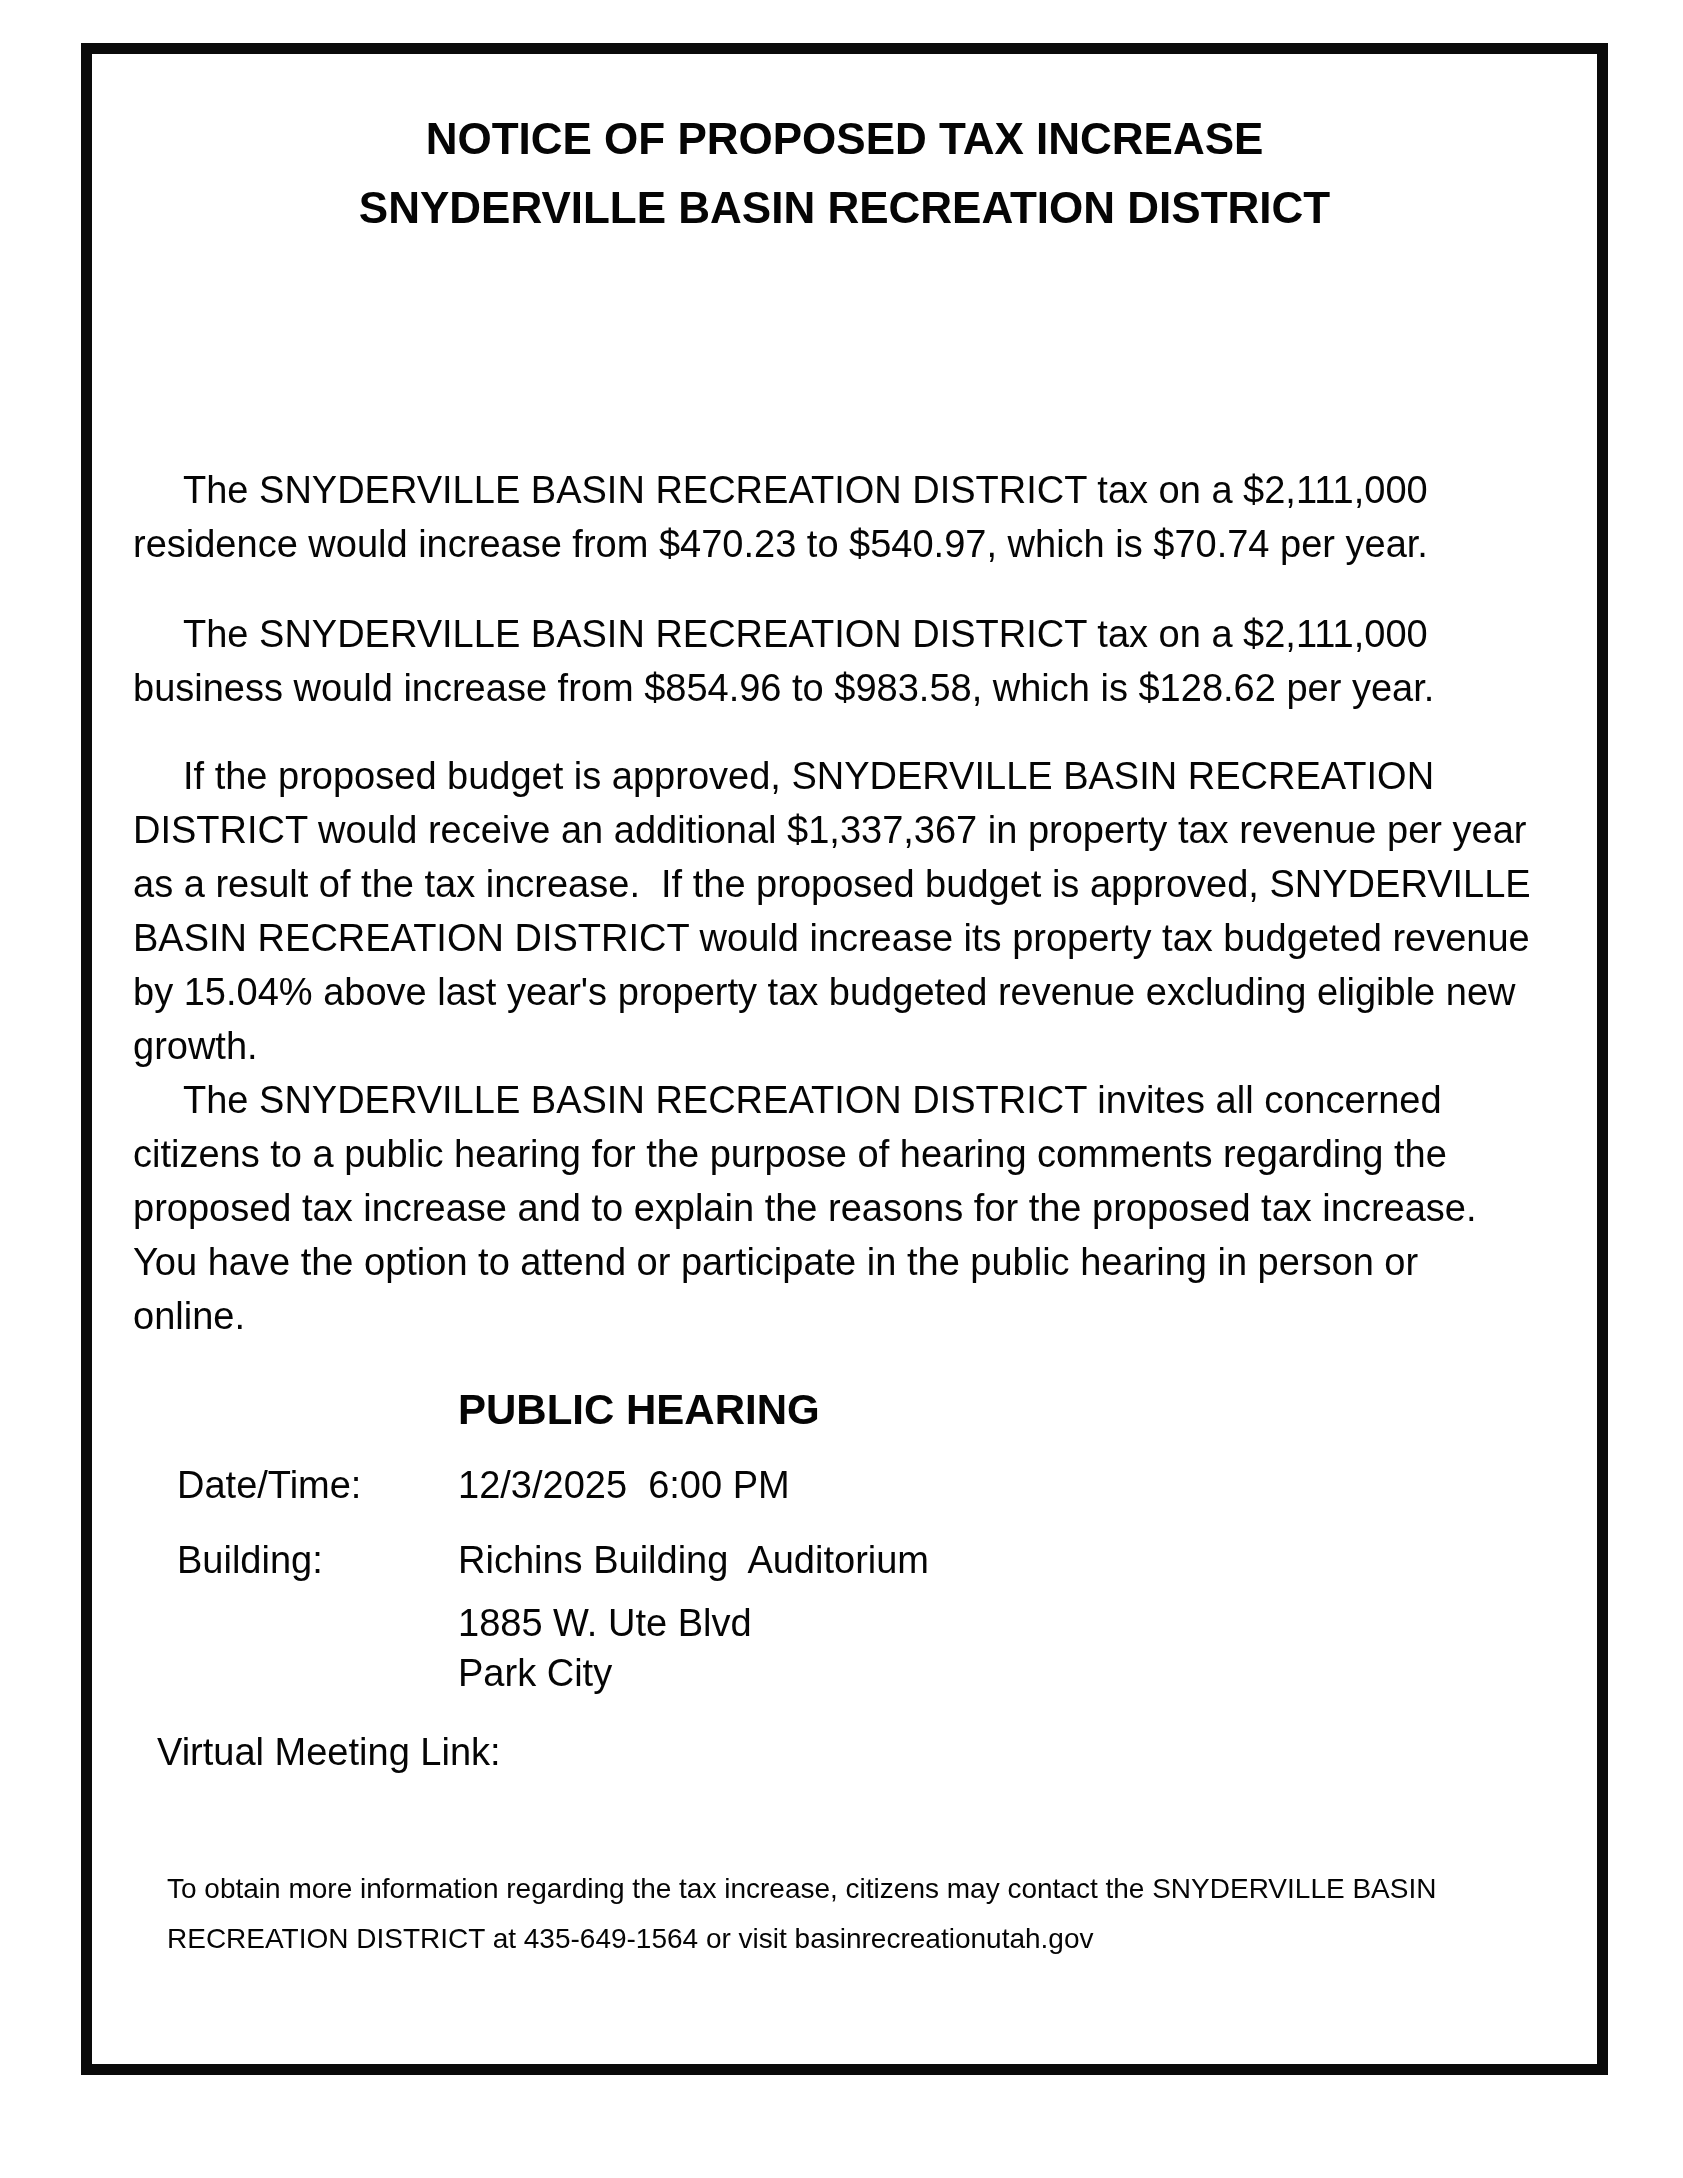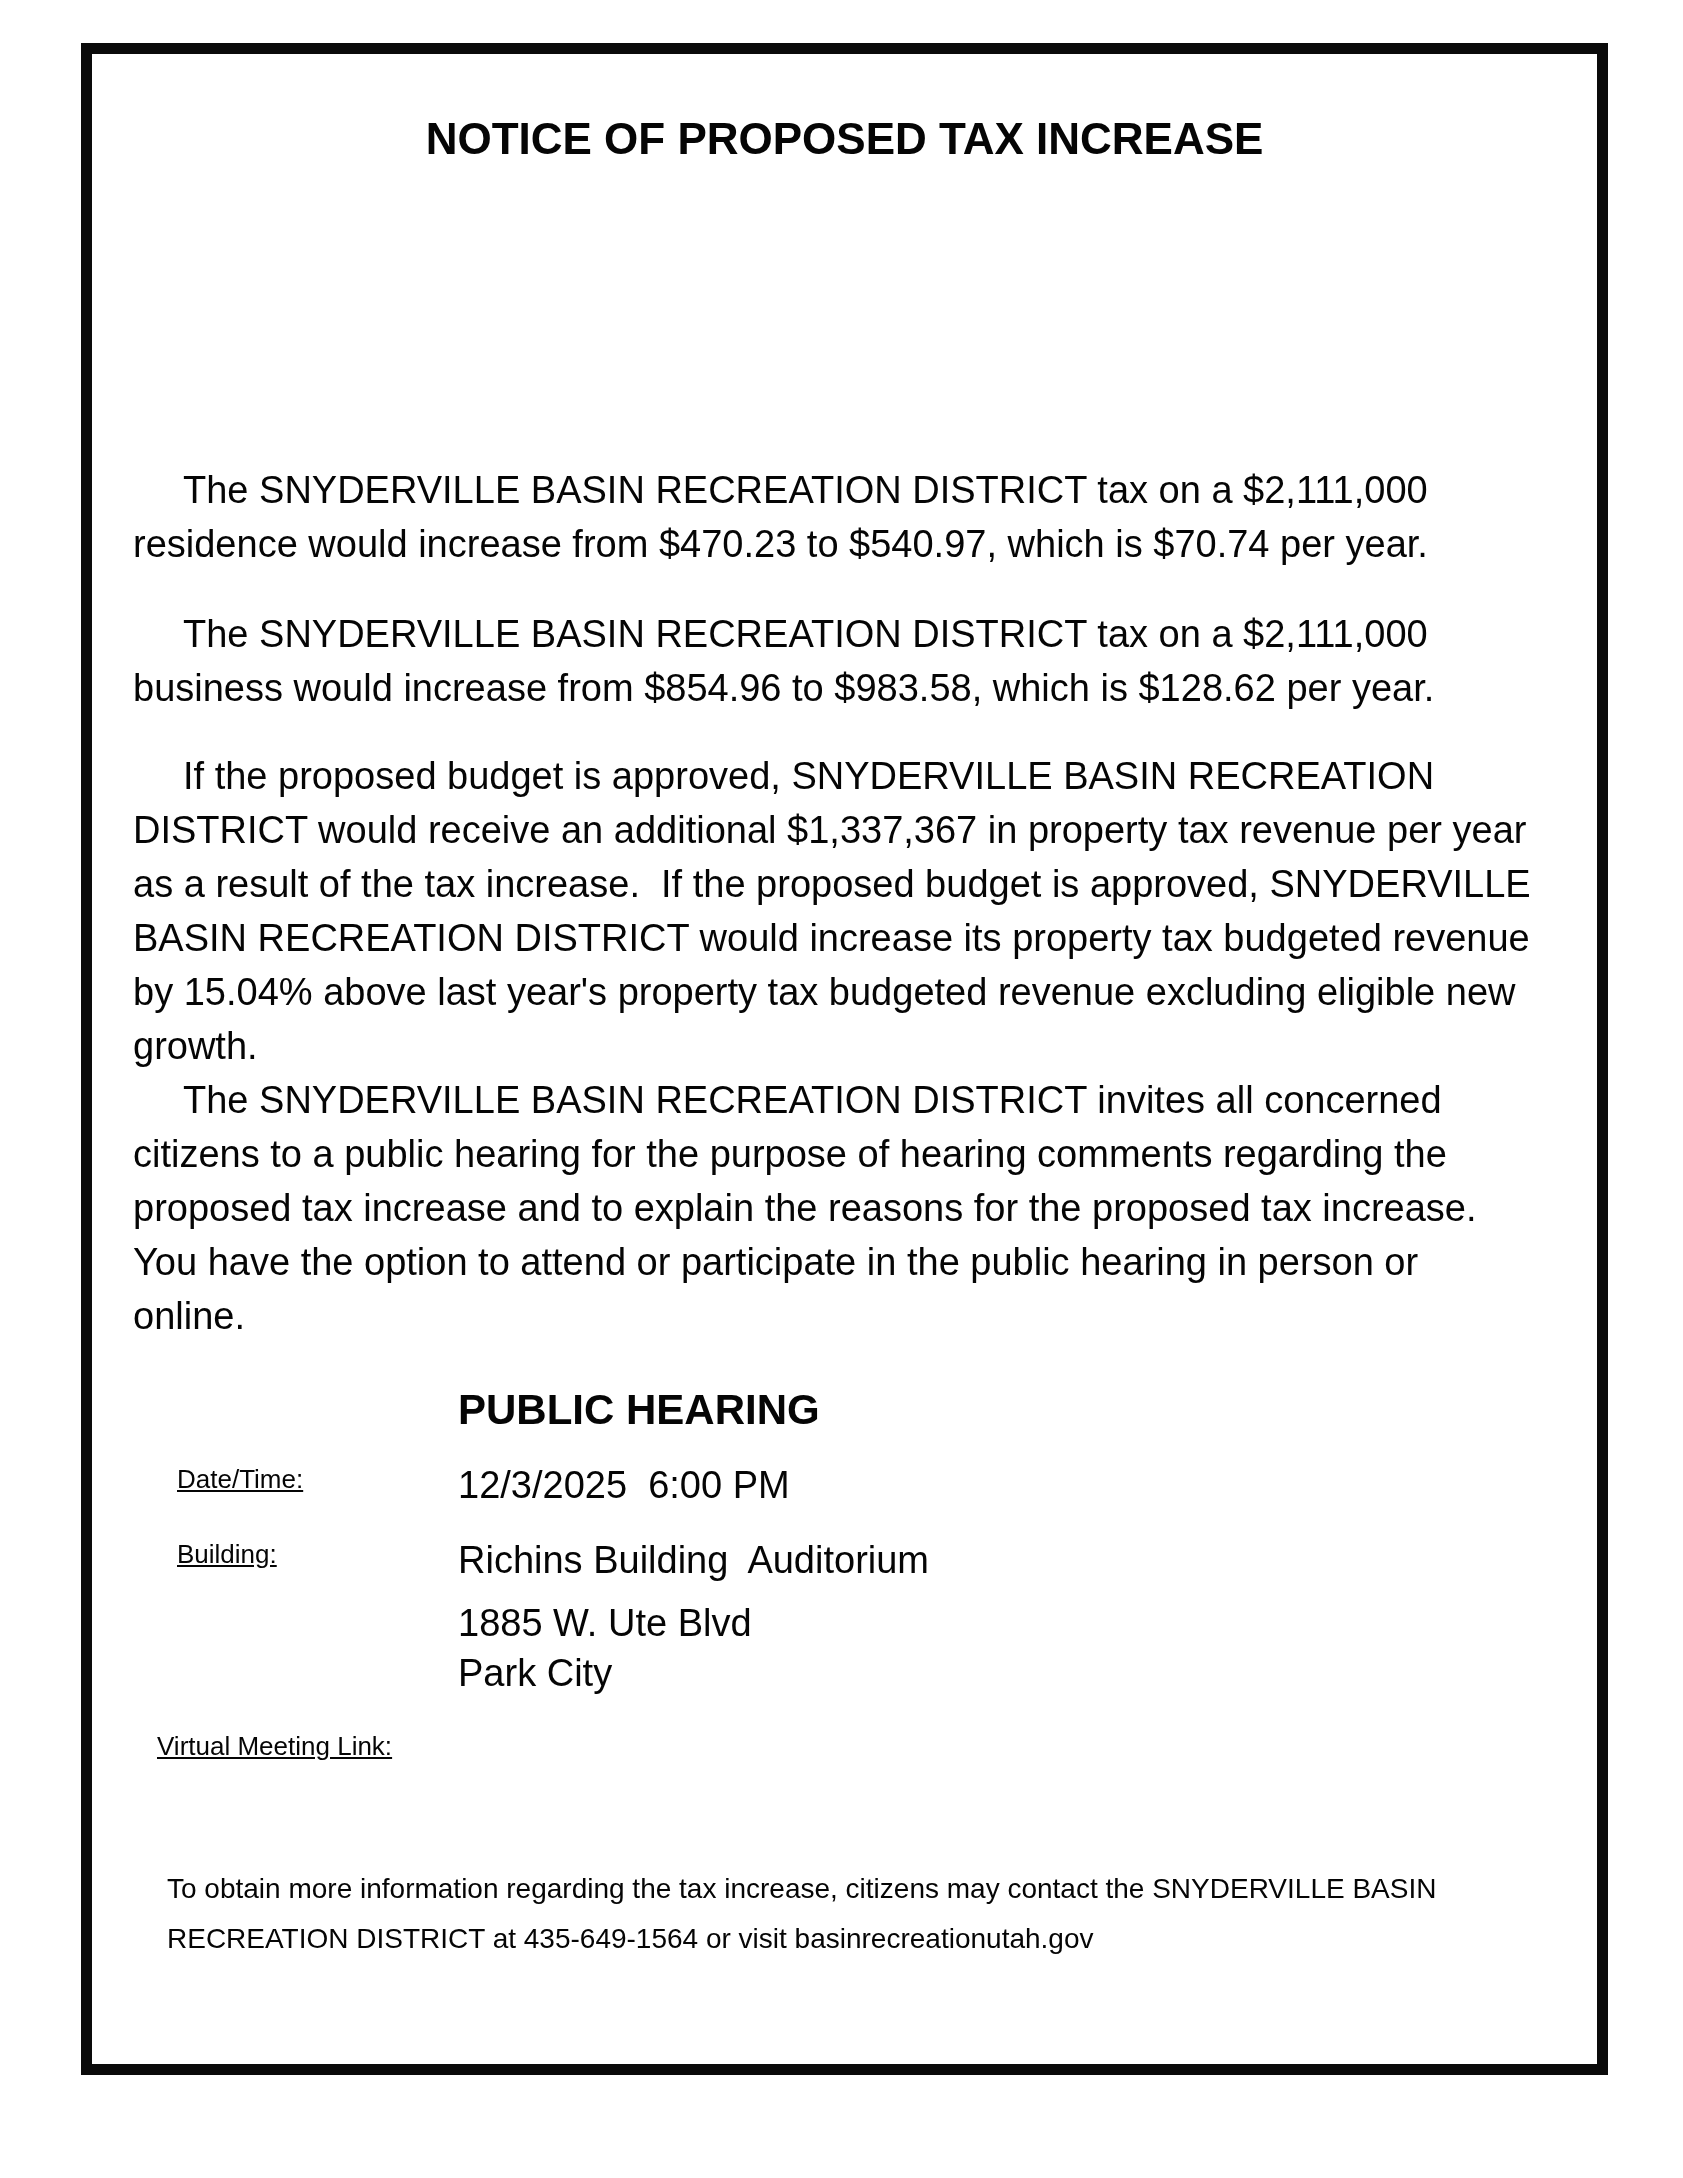--- a/index.html
+++ b/index.html
@@ -55,23 +55,22 @@
     font-size: 42px;
     font-weight: bold;
     white-space: pre-wrap;
   }
   .row { position: absolute; left: 0; width: 100%; height: 55px; }
   .row-datetime { top: 1410px; }
   .row-location { top: 1485px; }
   .row-virtual  { top: 1677px; }
   .lbl {
     position: absolute;
-    font-size: 26px;
+    font-size: 38px;
     white-space: pre-wrap;
-    text-decoration: underline;
   }
   .val {
     position: absolute;
     font-size: 38px;
     white-space: pre-wrap;
   }
   .lbl-main { left: 85px; }
   .val-main { left: 366px; }
   .lbl-virtual { left: 65px; }
   .val-virtual { left: 499px; }
@@ -95,20 +94,21 @@
   }
 </style>
 </head>
 <body>
 
 <div class="canvas">
   <div class="page">
 
     <div class="title-block">
       <div class="title-line">NOTICE OF PROPOSED TAX INCREASE</div>
+      <div class="title-line">SNYDERVILLE BASIN RECREATION DISTRICT</div>
     </div>
 
     <p class="para p2">The SNYDERVILLE BASIN RECREATION DISTRICT tax on a $2,111,000 residence would increase from $470.23 to $540.97, which is $70.74 per year.</p>
     <p class="para p3">The SNYDERVILLE BASIN RECREATION DISTRICT tax on a $2,111,000 business would increase from $854.96 to $983.58, which is $128.62 per year.</p>
     <p class="para p4">If the proposed budget is approved, SNYDERVILLE BASIN RECREATION DISTRICT would receive an additional $1,337,367 in property tax revenue per year as a result of the tax increase.  If the proposed budget is approved, SNYDERVILLE BASIN RECREATION DISTRICT would increase its property tax budgeted revenue by 15.04% above last year's property tax budgeted revenue excluding eligible new growth.</p>
     <p class="para p5">The SNYDERVILLE BASIN RECREATION DISTRICT invites all concerned citizens to a public hearing for the purpose of hearing comments regarding the proposed tax increase and to explain the reasons for the proposed tax increase.  You have the option to attend or participate in the public hearing in person or online.</p>
 
     <div class="hearing-heading">PUBLIC HEARING</div>
 
     <div class="row row-datetime">

